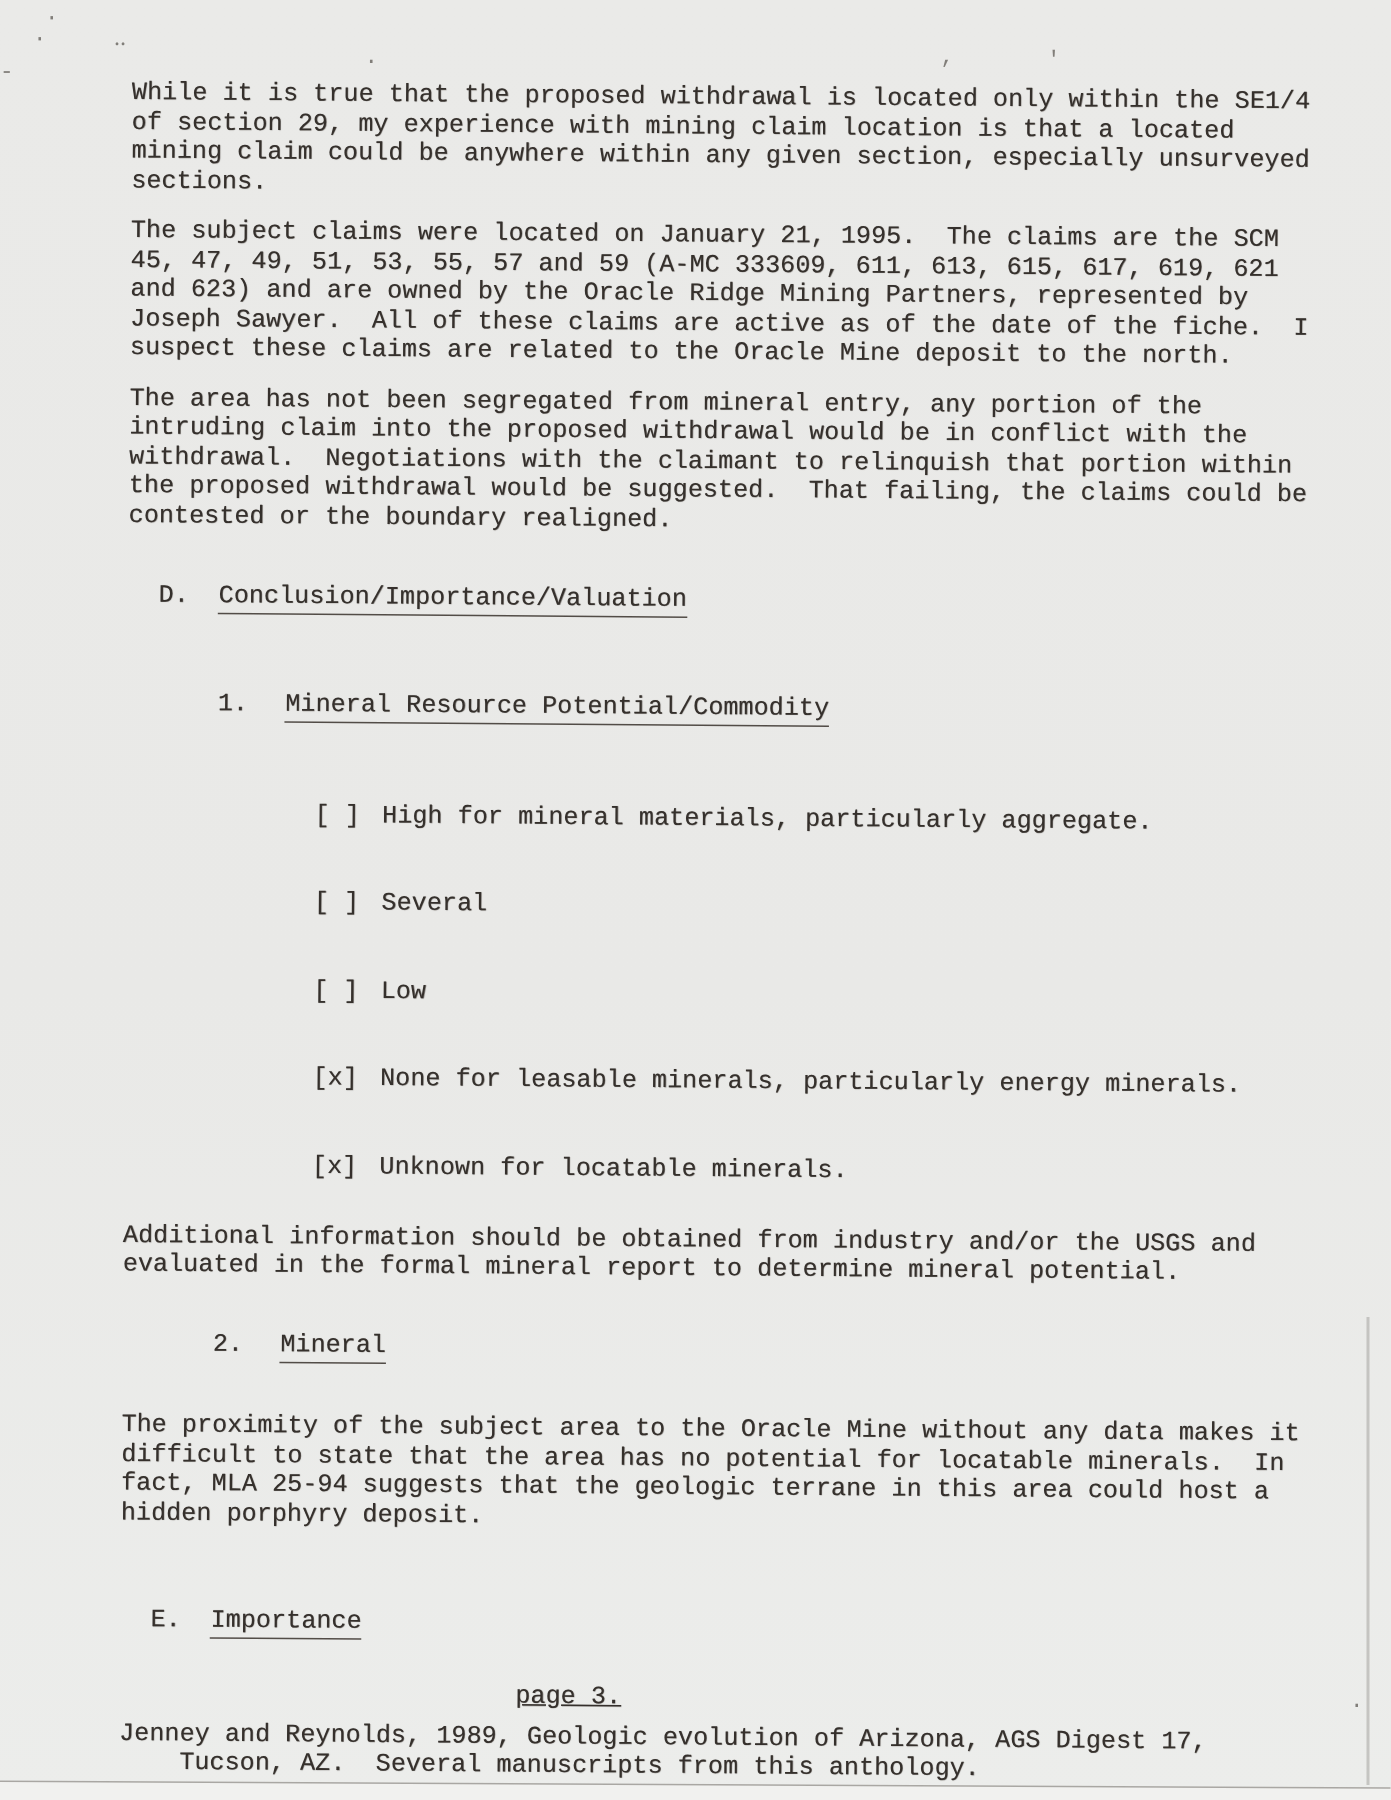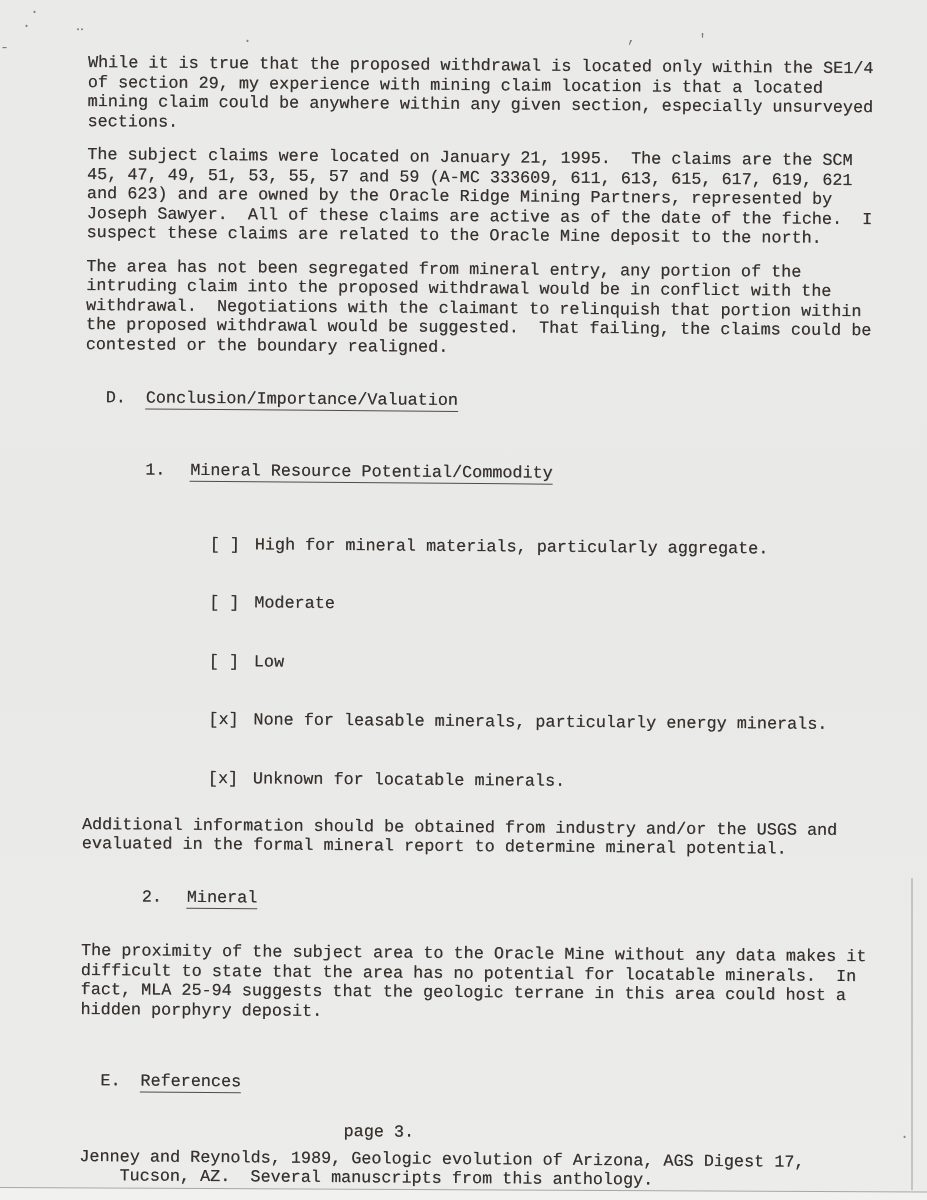--- a/index.html
+++ b/index.html
@@ -38,21 +38,21 @@
   }
   .item-head { margin: 0 0 15px; white-space: pre; }
   .checklist { margin: 0 0 8px 45px; }
   .check-row { white-space: pre; }
   .box { display: inline-block; width: 45px; }
   .note { margin: 0 0 14px; white-space: pre; }
   .remarks-body { margin: 0; white-space: pre; }
   .section-e-head { margin: 32px 0 0; white-space: pre; }
   .reference { white-space: pre; margin: 0; }
   .ref-1 { margin-top: 37px; }
-  .page-number { position: absolute; left: 352px; top: 1120px; white-space: pre; }
+  .page-number { position: absolute; left: 352px; top: 1120px; white-space: pre; text-decoration: underline; }
   
   .speck {
     position: absolute;
     color: #4a453f;
     font-size: 15px;
     line-height: 10px;
     opacity: 0.65;
     font-family: "Liberation Mono", monospace;
   }
   .page-edge {
@@ -108,21 +108,21 @@
 
     <div class="item-head">
       <span class="col-num">1.</span><span class="u">Mineral Resource Potential/Commodity</span>
     </div>
 
     <div class="checklist">
       <div class="check-row">
         <span class="box">[ ]</span><span>High for mineral materials, particularly aggregate.</span>
       </div>
       <div class="check-row">
-        <span class="box">[ ]</span><span>Moderate</span>
+        <span class="box">[ ]</span><span>Several</span>
       </div>
       <div class="check-row">
         <span class="box">[ ]</span><span>Low</span>
       </div>
       <div class="check-row">
         <span class="box">[x]</span><span>None for leasable minerals, particularly energy minerals.</span>
       </div>
       <div class="check-row">
         <span class="box">[x]</span><span>Unknown for locatable minerals.</span>
       </div>
@@ -134,21 +134,21 @@
     <div class="item-head">
       <span class="col-num">2.</span><span class="u">Mineral</span>
     </div>
 
     <p class="remarks-body">The proximity of the subject area to the Oracle Mine without any data makes it
 difficult to state that the area has no potential for locatable minerals.  In
 fact, MLA 25-94 suggests that the geologic terrane in this area could host a
 hidden porphyry deposit.</p>
 
     <div class="section-head section-e-head">
-      <span class="col-letter">E.</span><span class="u">References</span>
+      <span class="col-letter">E.</span><span class="u">Importance</span>
     </div>
 
     <p class="reference ref-1">Jenney and Reynolds, 1989, Geologic evolution of Arizona, AGS Digest 17,
     Tucson, AZ.  Several manuscripts from this anthology.</p>
 
     <div class="page-number">page 3.</div>
 
   </div>
 
   <div class="right-edge-line"></div>

